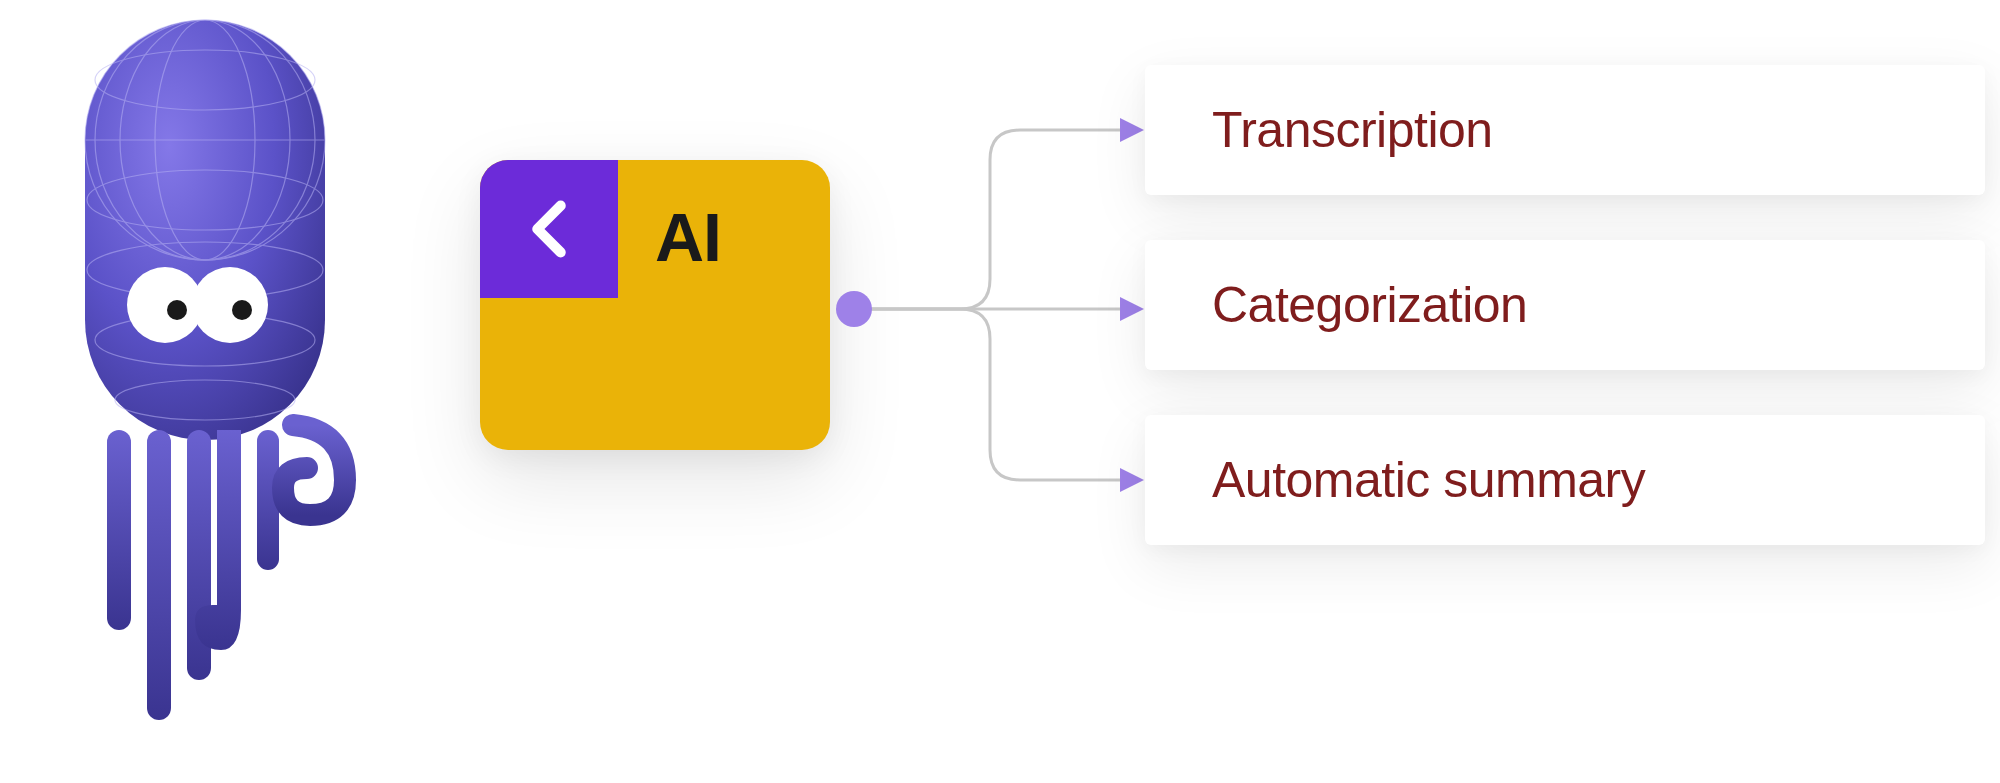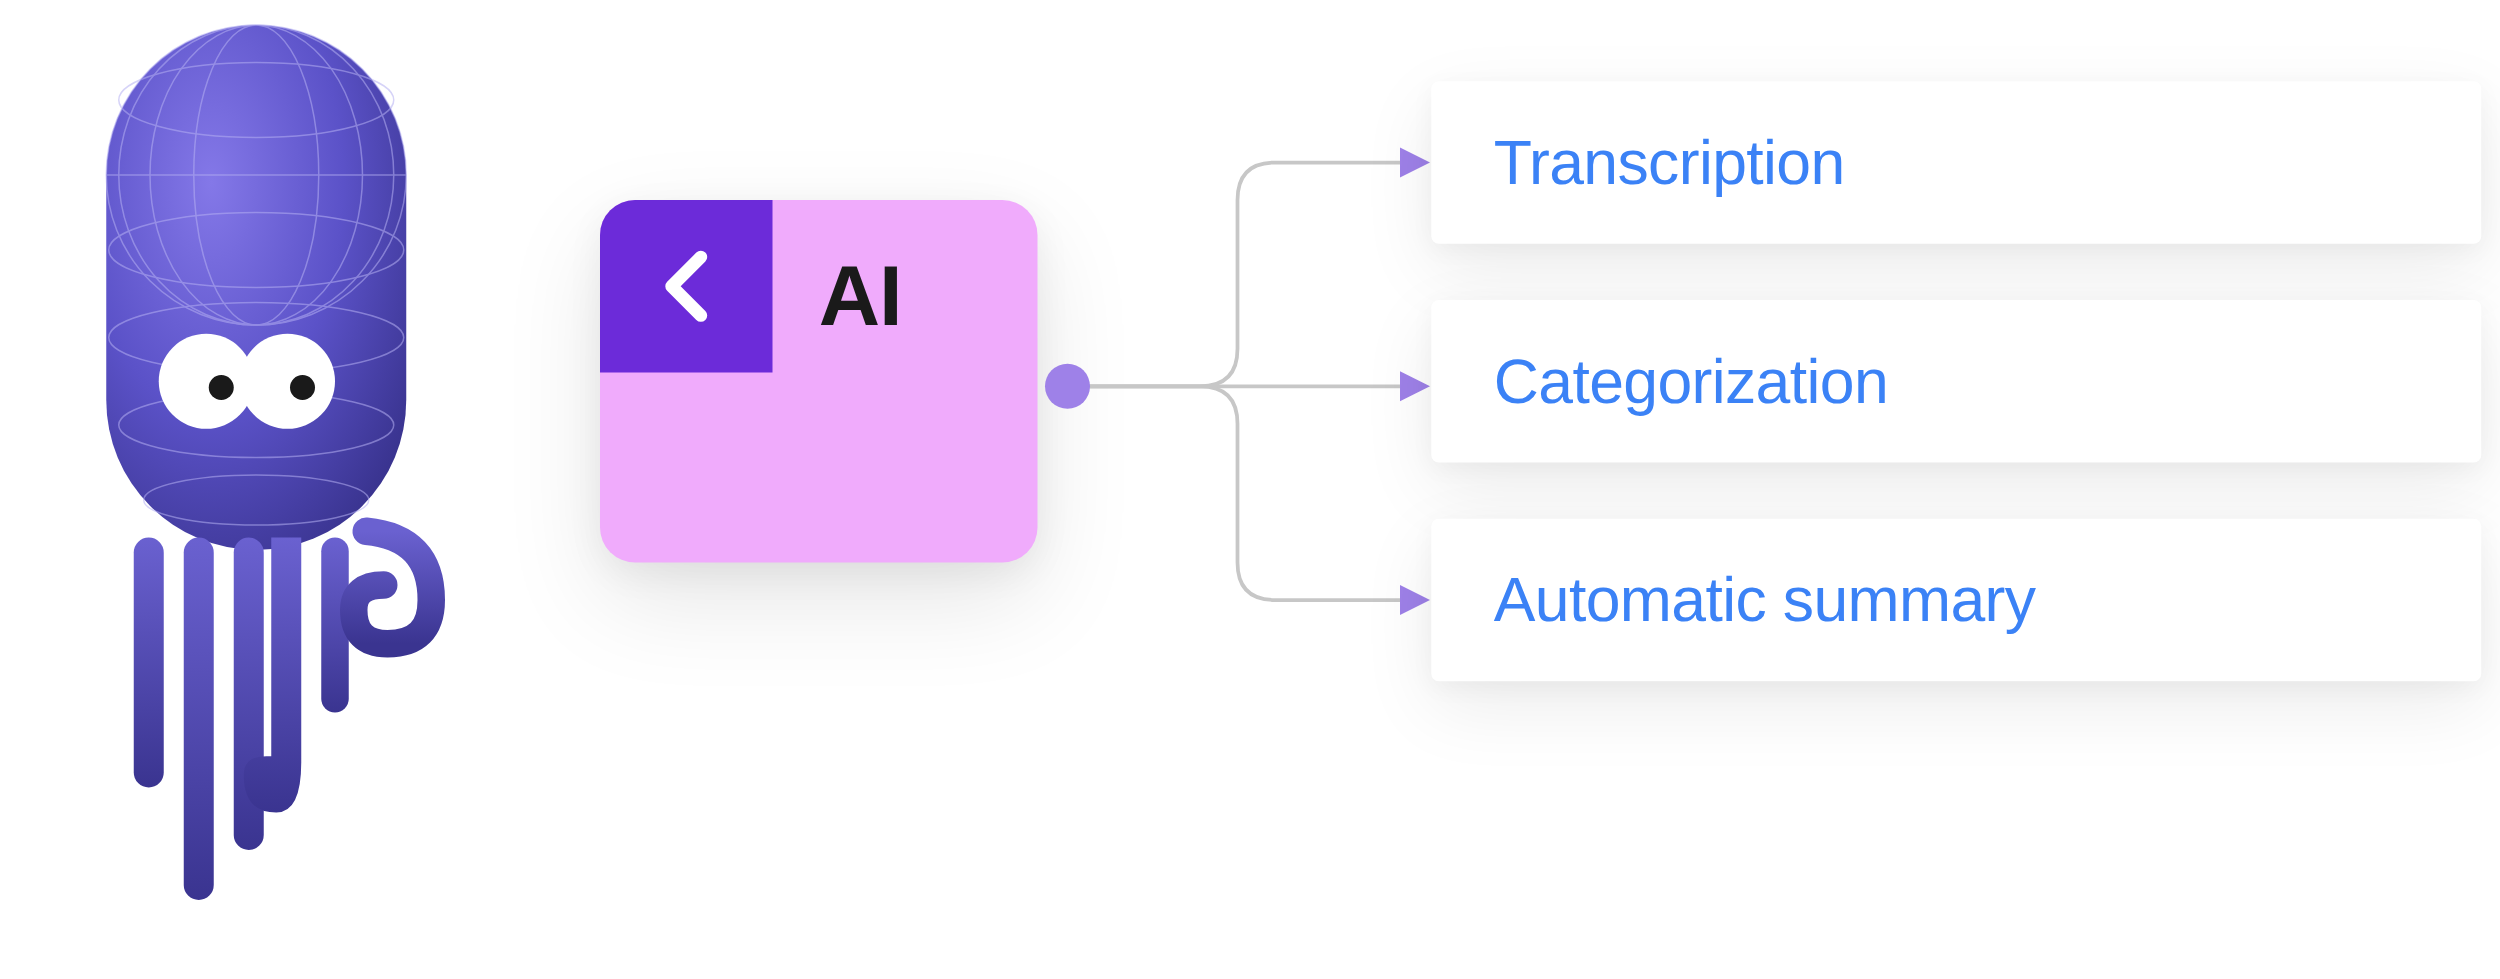--- a/index.html
+++ b/index.html
@@ -27,21 +27,21 @@
       width: 320px;
       height: 740px;
     }
     
     .ai-card {
       position: absolute;
       left: 480px;
       top: 160px;
       width: 350px;
       height: 290px;
-      background: #f0abfc;
+      background: #eab308;
       border-radius: 28px;
       box-shadow: 0 30px 80px rgba(0,0,0,0.10), 0 8px 30px rgba(0,0,0,0.06);
     }
     .ai-badge {
       position: absolute;
       left: 0;
       top: 0;
       width: 138px;
       height: 138px;
       background: #6C2BD9;
@@ -91,22 +91,23 @@
       border-radius: 6px;
       box-shadow: 0 20px 60px rgba(0,0,0,0.08), 0 5px 20px rgba(0,0,0,0.04);
       display: flex;
       align-items: center;
       padding-left: 50px;
       margin-bottom: 45px;
     }
     .feature-label {
       font-size: 50px;
       font-weight: 400;
-      color: #3b82f6;
+      color: #7f1d1d;
       letter-spacing: -0.5px;
+      margin-left: 17px;
     }
   </style>
 </head>
 <body>
 
 <div class="container">
 
   <div class="mascot">
     <svg viewBox="0 0 320 740" xmlns="http://www.w3.org/2000/svg">
       <defs>

